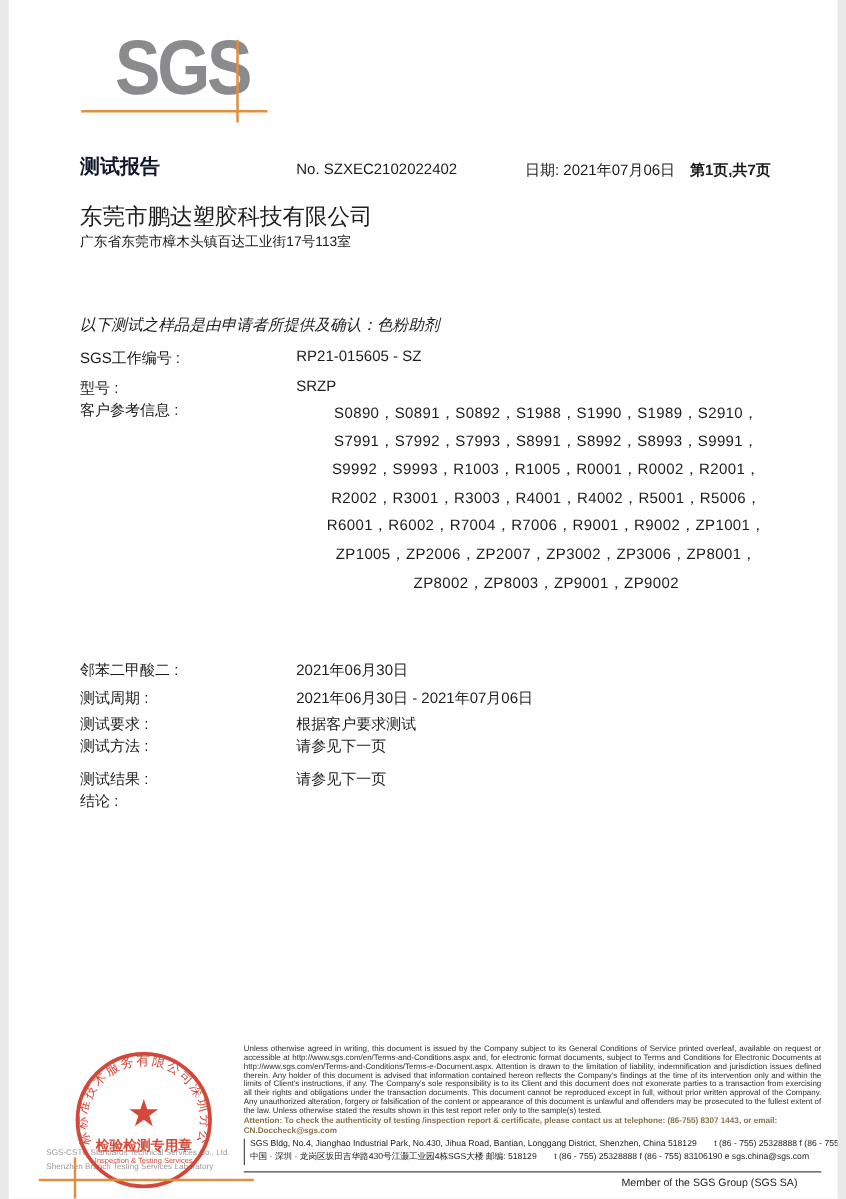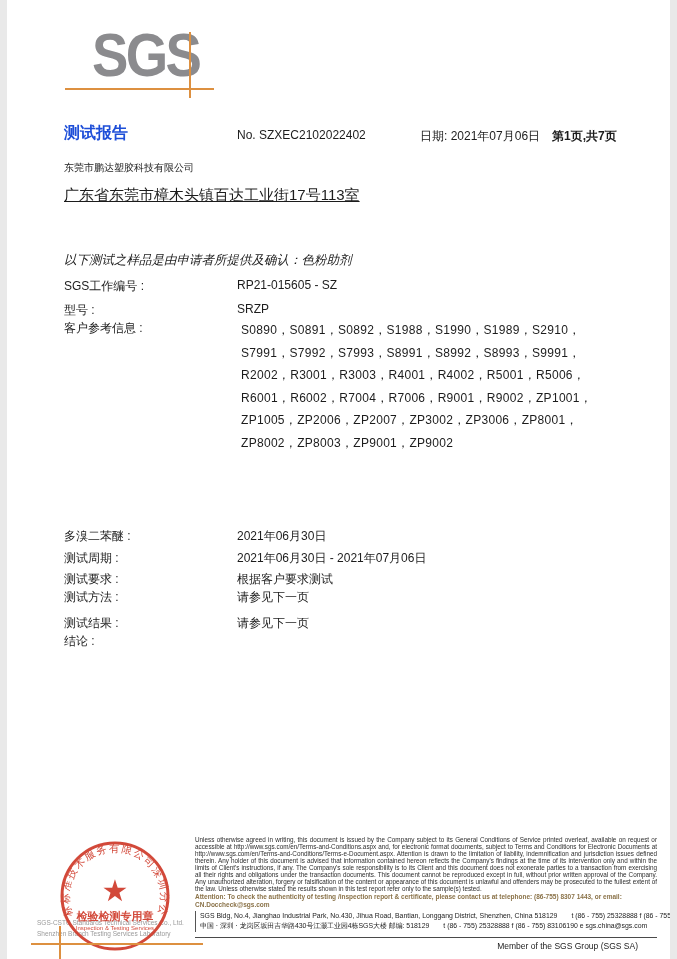--- a/index.html
+++ b/index.html
@@ -10,33 +10,33 @@
   }
   
   .logo-text{
     position:absolute;left:85px;top:24px;font-size:62px;font-weight:bold;
     color:#8b8b8e;letter-spacing:-3px;transform:scaleX(.88);transform-origin:left top;
     line-height:1;
   }
   .logo-hline{position:absolute;left:58px;top:88px;width:149px;height:2px;background:#dd9040;}
   .logo-vline{position:absolute;left:182px;top:32px;width:2px;height:66px;background:#dd9040;}
   
-  .hdr-title{position:absolute;left:57px;top:123px;font-size:16px;font-weight:bold;color:#1d4ed8;}
+  .hdr-title{position:absolute;left:57px;top:123px;font-size:16px;font-weight:bold;color:#0f172a;}
   .hdr-no{position:absolute;left:230px;top:128px;font-size:12px;}
   .hdr-date{position:absolute;left:413px;top:128px;font-size:12px;}
   .hdr-page{position:absolute;left:545px;top:128px;font-size:12px;font-weight:bold;}
   
-  .client-name{position:absolute;left:57px;top:161px;font-size:10px;}
-  .client-addr{position:absolute;left:57px;top:186px;font-size:15px;text-decoration:underline;}
+  .client-name{position:absolute;left:57px;top:161px;font-size:18px;}
+  .client-addr{position:absolute;left:57px;top:186px;font-size:11px;}
   .intro{position:absolute;left:57px;top:252px;font-size:12.5px;font-style:italic;}
   
   .field{position:absolute;left:57px;width:596px;font-size:12px;}
   .flabel{position:absolute;left:0;top:0;white-space:nowrap;}
   .fvalue{position:absolute;left:173px;top:0;white-space:nowrap;}
-  .codes{position:absolute;left:234px;top:319px;width:420px;font-size:12px;line-height:22.6px;letter-spacing:.3px;}
+  .codes{position:absolute;left:220px;top:319px;width:420px;font-size:12px;line-height:22.6px;letter-spacing:.3px;text-align:center;}
   .conclusion{position:absolute;left:230px;top:627px;width:421px;font-size:12px;line-height:16.8px;text-align:justify;}
   
   .stamp-company{position:absolute;left:30px;top:917px;width:165px;font-size:6.5px;line-height:11px;color:#9a9a9a;}
   .stamp{position:absolute;left:50px;top:838px;opacity:.92;}
   .cross-h{position:absolute;left:24px;top:943px;width:172px;height:1.5px;background:#dd9040;}
   .cross-v{position:absolute;left:52px;top:926px;width:1.5px;height:33px;background:#dd9040;}
   .footer-right{position:absolute;left:188px;top:836px;width:462px;}
   .disclaimer{font-size:6.35px;line-height:7.05px;text-align:justify;color:#2e2e2e;}
   .attention{font-size:6.5px;line-height:7.3px;font-weight:bold;color:#8a7248;margin-top:1px;}
   .addr-block{margin-top:3px;border-left:1px solid #555;padding-left:4px;color:#222;}
@@ -70,27 +70,28 @@
   <div class="field" style="top:302px">
     <span class="flabel">型号 :</span>
     <span class="fvalue">SRZP</span>
   </div>
   <div class="field" style="top:320px">
     <span class="flabel">客户参考信息 :</span>
   </div>
   <div class="codes">
     <div>S0890，S0891，S0892，S1988，S1990，S1989，S2910，</div>
     <div>S7991，S7992，S7993，S8991，S8992，S8993，S9991，</div>
+    <div>S9992，S9993，R1003，R1005，R0001，R0002，R2001，</div>
     <div>R2002，R3001，R3003，R4001，R4002，R5001，R5006，</div>
     <div>R6001，R6002，R7004，R7006，R9001，R9002，ZP1001，</div>
     <div>ZP1005，ZP2006，ZP2007，ZP3002，ZP3006，ZP8001，</div>
     <div>ZP8002，ZP8003，ZP9001，ZP9002</div>
   </div>
   <div class="field" style="top:528px">
-    <span class="flabel">多溴二苯醚 :</span>
+    <span class="flabel">邻苯二甲酸二 :</span>
     <span class="fvalue">2021年06月30日</span>
   </div>
   <div class="field" style="top:550px">
     <span class="flabel">测试周期 :</span>
     <span class="fvalue">2021年06月30日 - 2021年07月06日</span>
   </div>
   <div class="field" style="top:571px">
     <span class="flabel">测试要求 :</span>
     <span class="fvalue">根据客户要求测试</span>
   </div>

